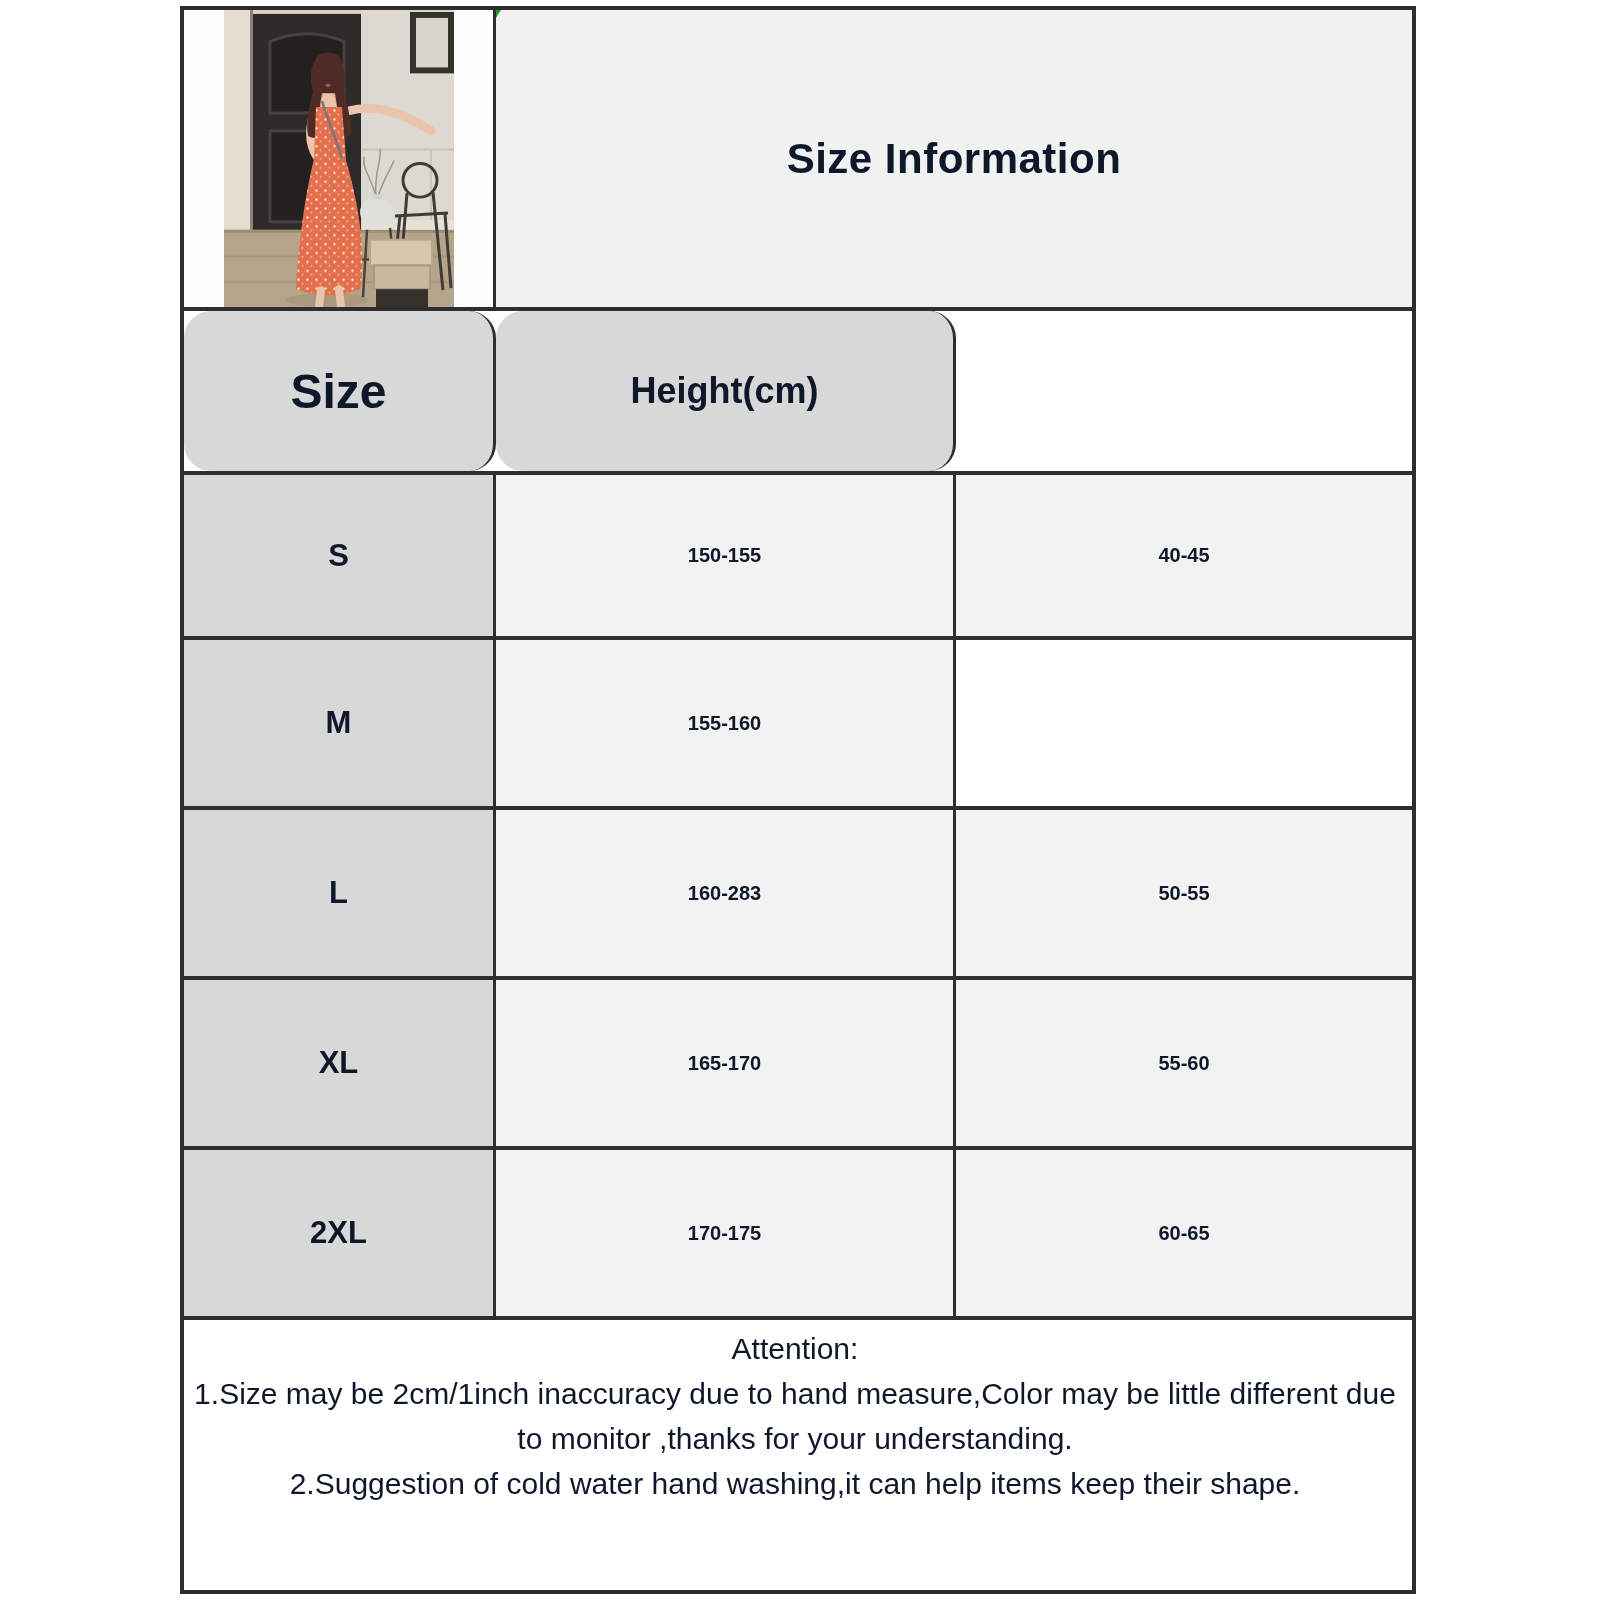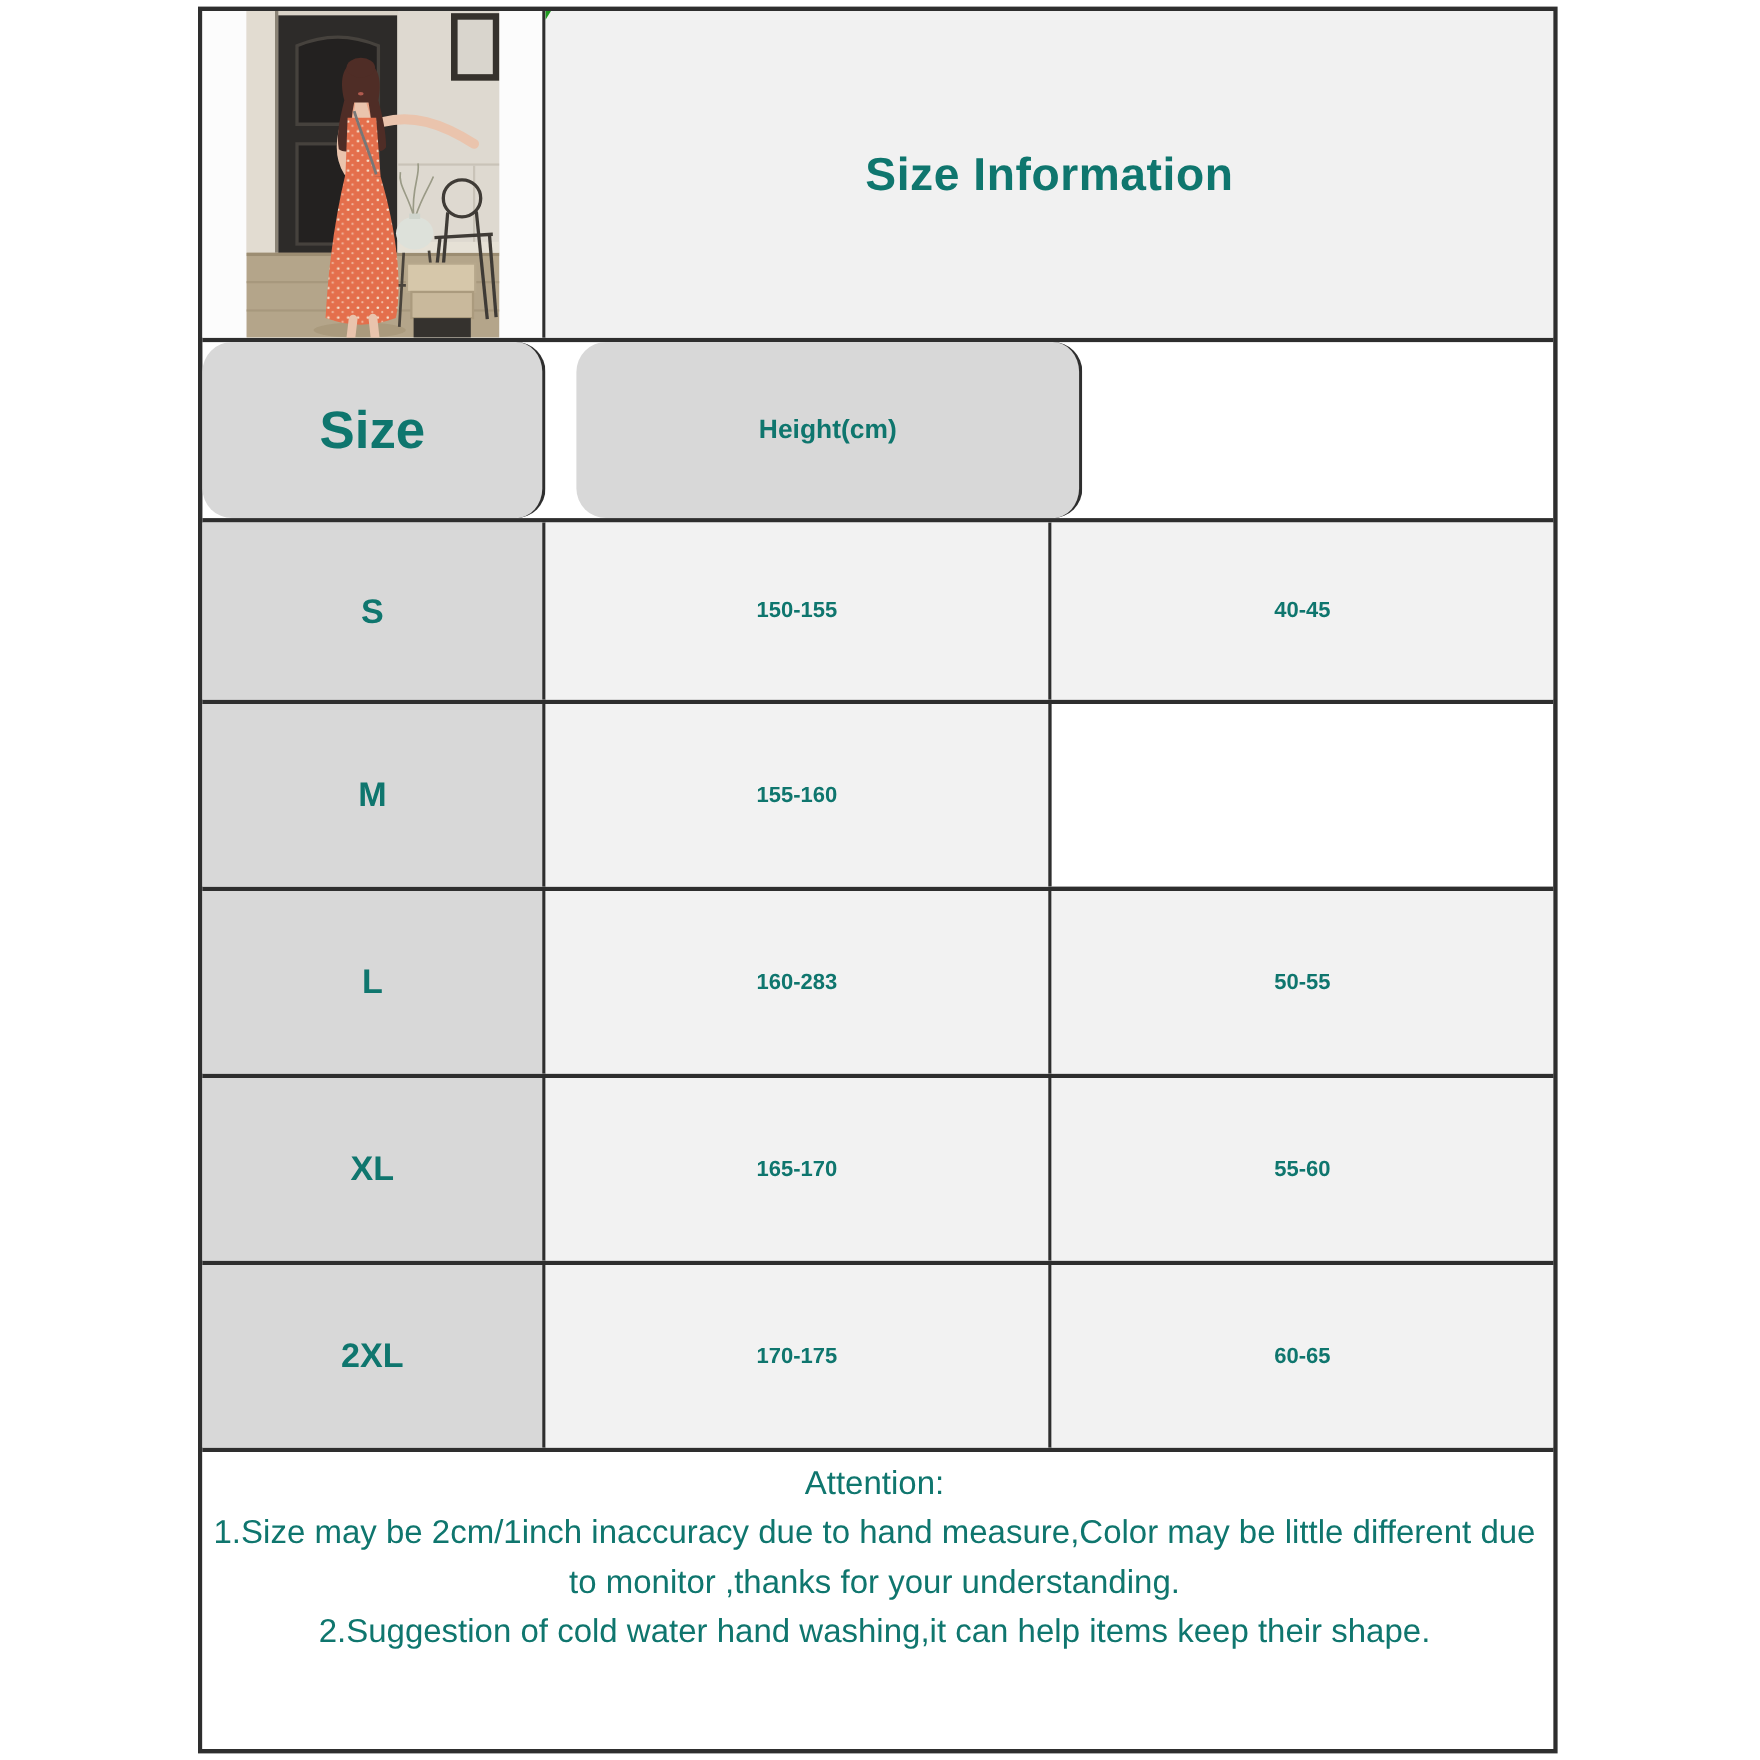--- a/index.html
+++ b/index.html
@@ -1,18 +1,18 @@
 <!DOCTYPE html>
 <html><head>
 <meta charset="utf-8">
 <style>
   html,body{margin:0;padding:0;background:#ffffff;}
   .canvas{
     position:relative;width:1600px;height:1600px;background:#ffffff;
-    font-family:"Liberation Sans","DejaVu Sans",sans-serif;color:#0f766e;
+    font-family:"Liberation Sans","DejaVu Sans",sans-serif;color:#0f172a;
     overflow:hidden;
   }
   .size-table{
     position:absolute;left:180px;top:6px;width:1236px;height:1588px;
     box-sizing:border-box;border:4px solid #2e2e2e;background:#ffffff;
     display:flex;flex-direction:column;
   }
   .row{display:flex;box-sizing:border-box;border-bottom:4px solid #2e2e2e;flex:0 0 auto;}
   .cell{box-sizing:border-box;display:flex;align-items:center;justify-content:center;overflow:hidden;}
   .c1{width:312px;border-right:3px solid #2e2e2e;}
@@ -25,21 +25,21 @@
   .title-text{font-size:42px;font-weight:700;letter-spacing:0.5px;}
   .corner-marker{
     position:absolute;top:-10px;left:-11px;width:0;height:0;
     border-left:11px solid transparent;border-right:11px solid transparent;
     border-top:18px solid #1f9a1f;
   }
   
   .r-header{height:164px;}
   .r-header .cell{background:#d8d8d8;font-weight:700;border-radius:27px;}
   .hdr-size{font-size:48px;}
-  .hdr{font-size:24px;margin-left:28px;}
+  .hdr{font-size:36px;}
   
   .r-data{height:170px;}
   .r-data-s{height:165px;}
   .r-data .c1,.r-data-s .c1{background:#d8d8d8;}
   .r-data .c2,.r-data .c3,.r-data-s .c2,.r-data-s .c3{background:#f2f2f2;}
   .size-label{font-size:31px;font-weight:700;}
   .val{font-size:20px;font-weight:700;}
   
   .attention{
     flex:1;background:#ffffff;border-bottom:none;

